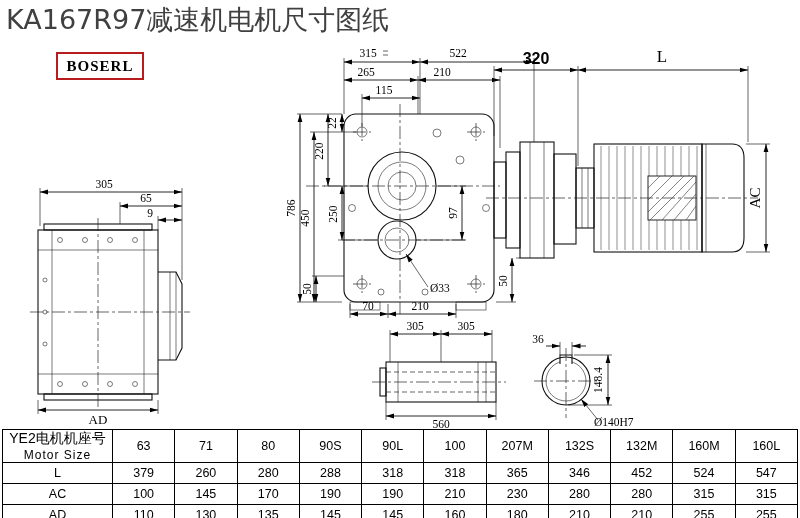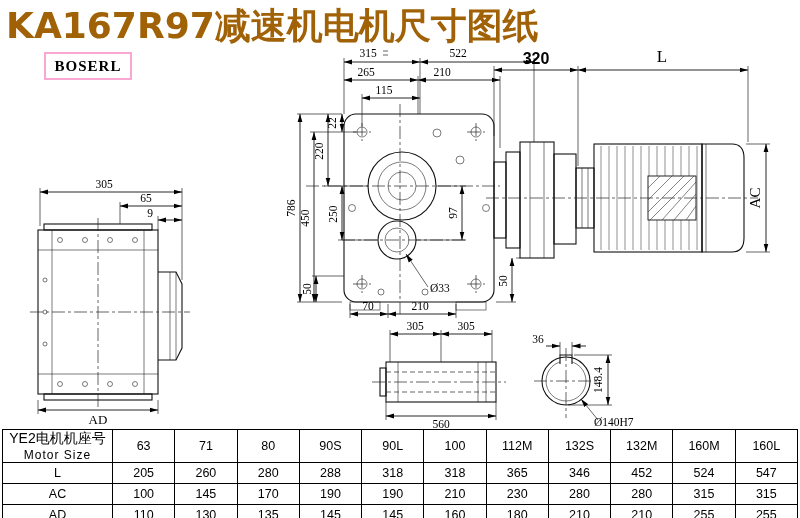--- a/index.html
+++ b/index.html
@@ -1,20 +1,20 @@
 <!DOCTYPE html>
 <html><head>
 <meta charset="utf-8">
 <style>
   html,body{margin:0;padding:0}
   body{width:800px;height:518px;position:relative;background:#fff;overflow:hidden;
        font-family:"Liberation Sans",sans-serif;color:#000}
-  .title{position:absolute;left:6px;top:2px;font-size:36px;font-weight:bold;color:#a16207;
+  .title{position:absolute;left:6px;top:2px;font-size:27px;font-weight:normal;color:#404040;
          font-family:"DejaVu Sans",sans-serif;white-space:nowrap}
-  .logo{position:absolute;left:44px;top:52px;width:84px;height:24px;border:2px solid #f9a8d4;
+  .logo{position:absolute;left:56px;top:52px;width:84px;height:24px;border:2px solid #b91c1c;
         display:flex;align-items:center;justify-content:center;
         font-family:"Liberation Serif",serif;font-weight:bold;font-size:15px;letter-spacing:1px}
   svg.drawing{position:absolute;left:0;top:40px}
   .ol{stroke:#111;stroke-width:1.1;fill:none}
   .th{stroke:#222;stroke-width:0.6;fill:none}
   .xl{stroke:#222;stroke-width:0.7;fill:none}
   .dl{stroke:#111;stroke-width:0.9;fill:none}
   .cl{stroke:#222;stroke-width:0.7;fill:none;stroke-dasharray:13 3 3 3}
   .hid{stroke:#222;stroke-width:0.7;fill:none;stroke-dasharray:5 3}
   .fin{stroke:#333;stroke-width:0.55;fill:none}
@@ -287,29 +287,29 @@
         <td>
           <div class="cn">YE2电机机座号</div>
           <div class="en">Motor Size</div>
         </td>
         <td>63</td>
         <td>71</td>
         <td>80</td>
         <td>90S</td>
         <td>90L</td>
         <td>100</td>
-        <td>112M</td>
+        <td>207M</td>
         <td>132S</td>
         <td>132M</td>
         <td>160M</td>
         <td>160L</td>
       </tr>
       <tr>
         <td>L</td>
-        <td>205</td>
+        <td>379</td>
         <td>260</td>
         <td>280</td>
         <td>288</td>
         <td>318</td>
         <td>318</td>
         <td>365</td>
         <td>346</td>
         <td>452</td>
         <td>524</td>
         <td>547</td>

